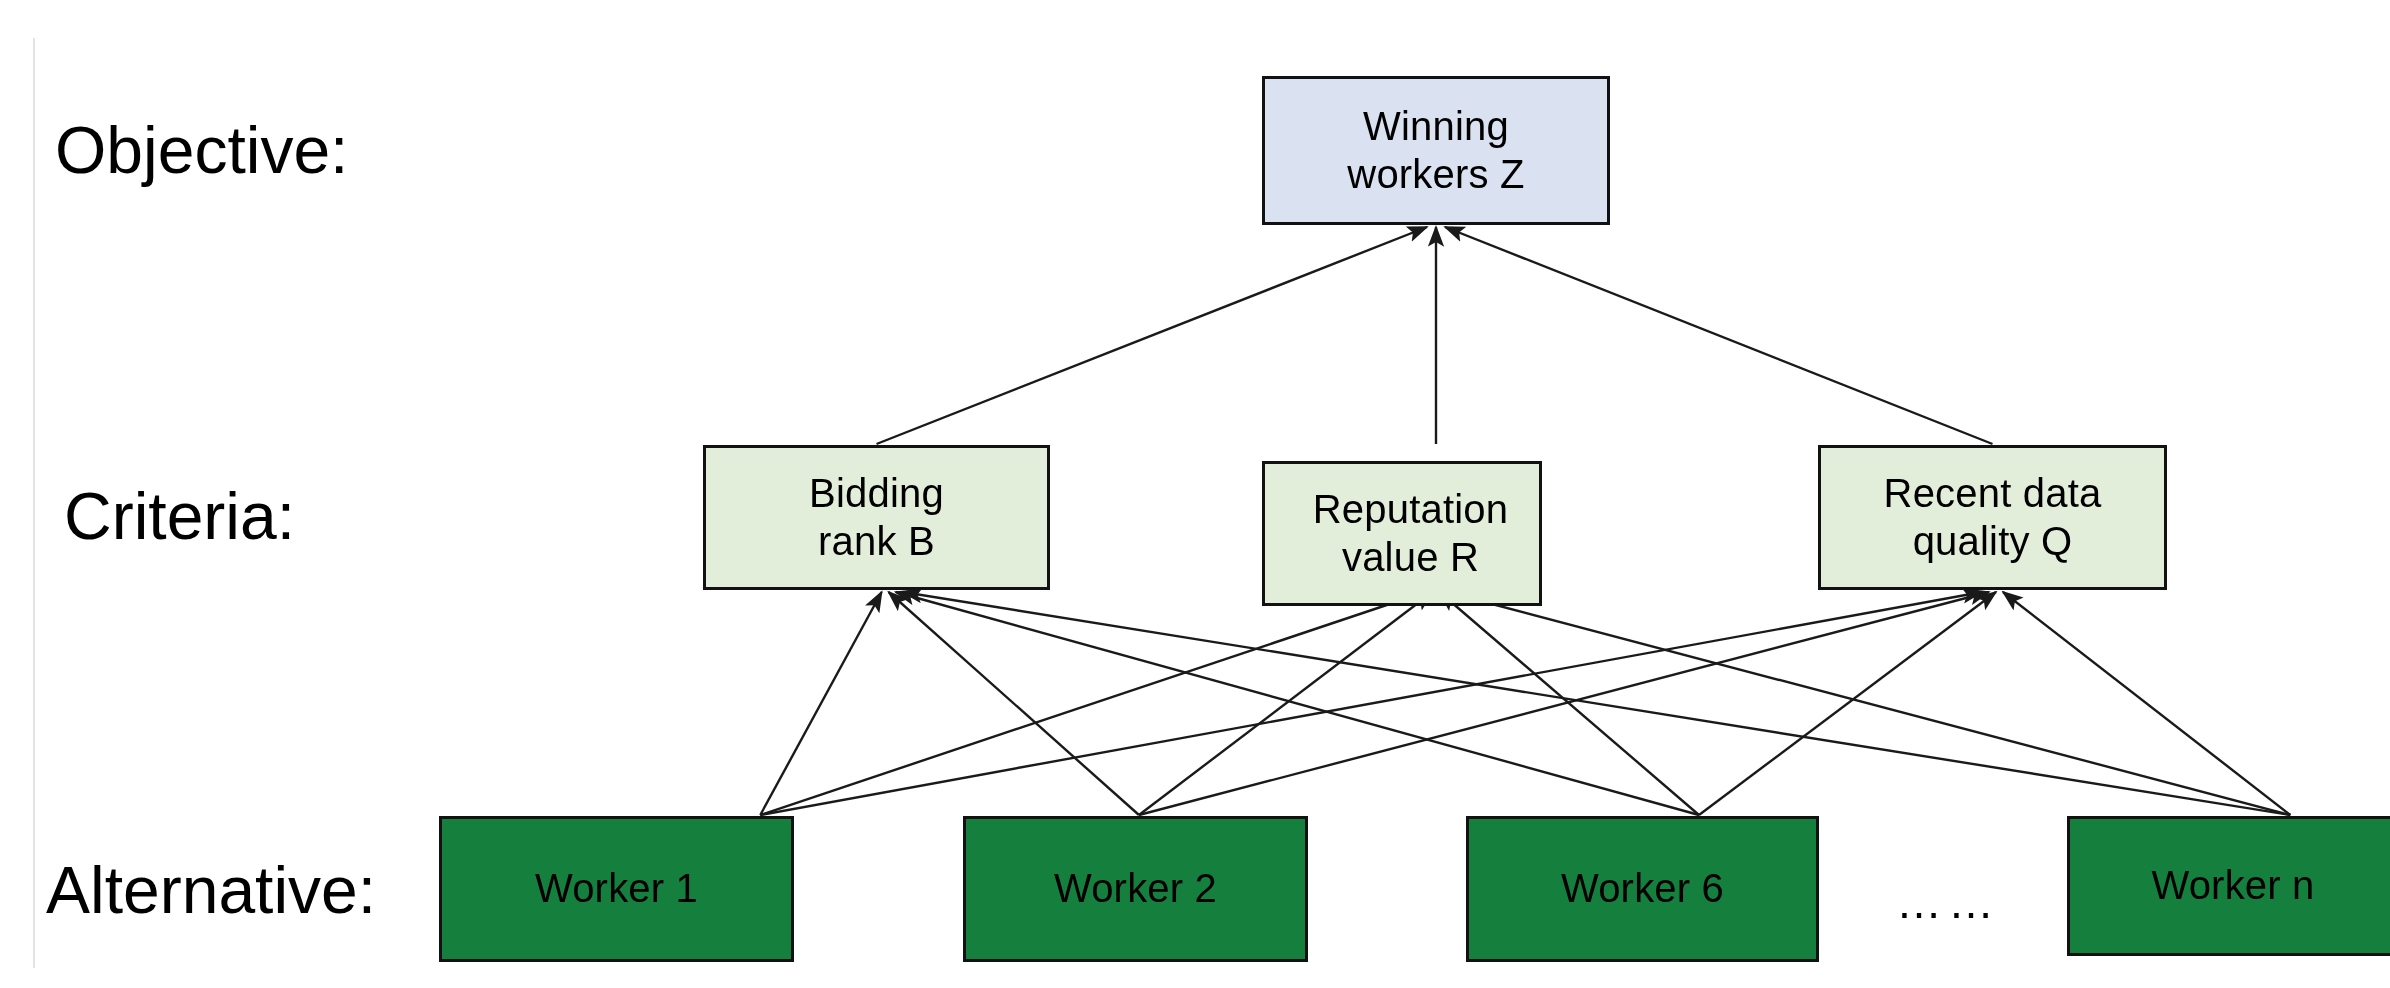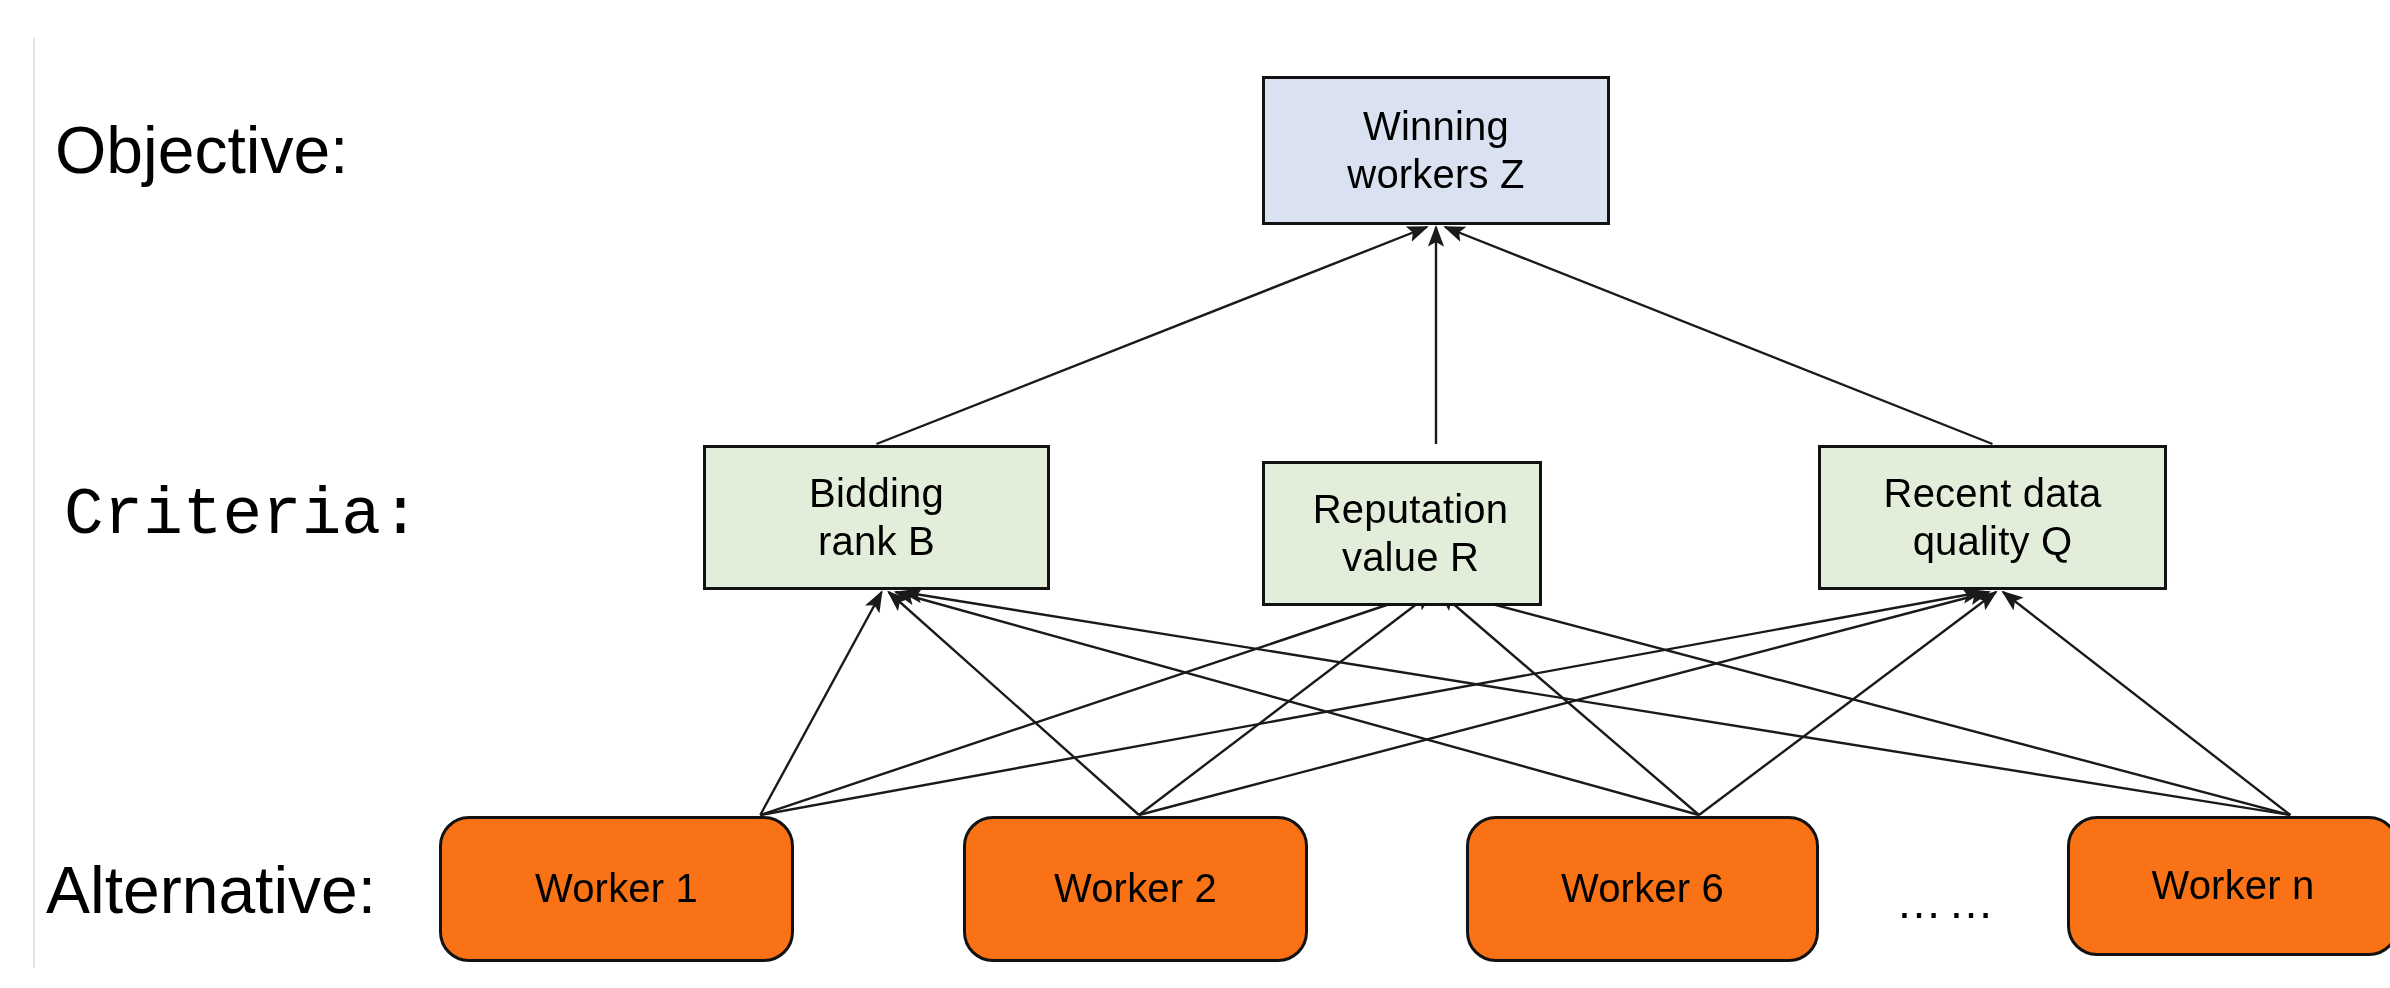--- a/index.html
+++ b/index.html
@@ -40,21 +40,21 @@
     align-items: center;
     justify-content: center;
     text-align: center;
     color: #000000;
     font-size: 40px;
     line-height: 1.18;
     letter-spacing: 0.2px;
   }
   .node.objective { background: #dae2f1; }
   .node.criteria  { background: #e2eeda; }
-  .node.alternative { background: #f97316; border-radius: 30px; }
+  .node.alternative { background: #15803d; }
   .node-label { display: block; padding: 0 6px; }
   .ellipsis {
     position: absolute;
     font-size: 46px;
     letter-spacing: 6px;
     color: #000000;
     transform: translateY(-50%);
     white-space: nowrap;
   }
   .left-rule {
@@ -92,21 +92,21 @@
         <line x1="1698.98" y1="815" x2="895.615" y2="592" marker-end="url(#arrowhead)"></line>
         <line x1="1698.98" y1="815" x2="1439.5" y2="592" marker-end="url(#arrowhead)"></line>
         <line x1="1698.98" y1="815" x2="1996" y2="592" marker-end="url(#arrowhead)"></line>
         <line x1="2290.32" y1="815" x2="902.615" y2="592" marker-end="url(#arrowhead)"></line>
         <line x1="2290.32" y1="815" x2="1446.5" y2="592" marker-end="url(#arrowhead)"></line>
         <line x1="2290.32" y1="815" x2="2003" y2="592" marker-end="url(#arrowhead)"></line>
       </g>
   </svg>
 
   <div class="rowlabel" style="left:55px; top:150px;">Objective:</div>
-  <div class="rowlabel" style="left:64px; top:516px;font-family:Liberation Mono, monospace;">Criteria:</div>
+  <div class="rowlabel" style="left:64px; top:516px;">Criteria:</div>
   <div class="rowlabel" style="left:46px; top:890px;">Alternative:</div>
 
   <div class="node objective" id="node-Z" style="left: 1262px; top: 76px; width: 348px; height: 149px;">
     <span class="node-label">
       <span>Winning</span><br>
       <span>workers Z</span>
     </span>
   </div>
 
   <div class="node criteria" id="node-B" style="left: 703px; top: 445px; width: 347px; height: 145px; text-align: center;">

